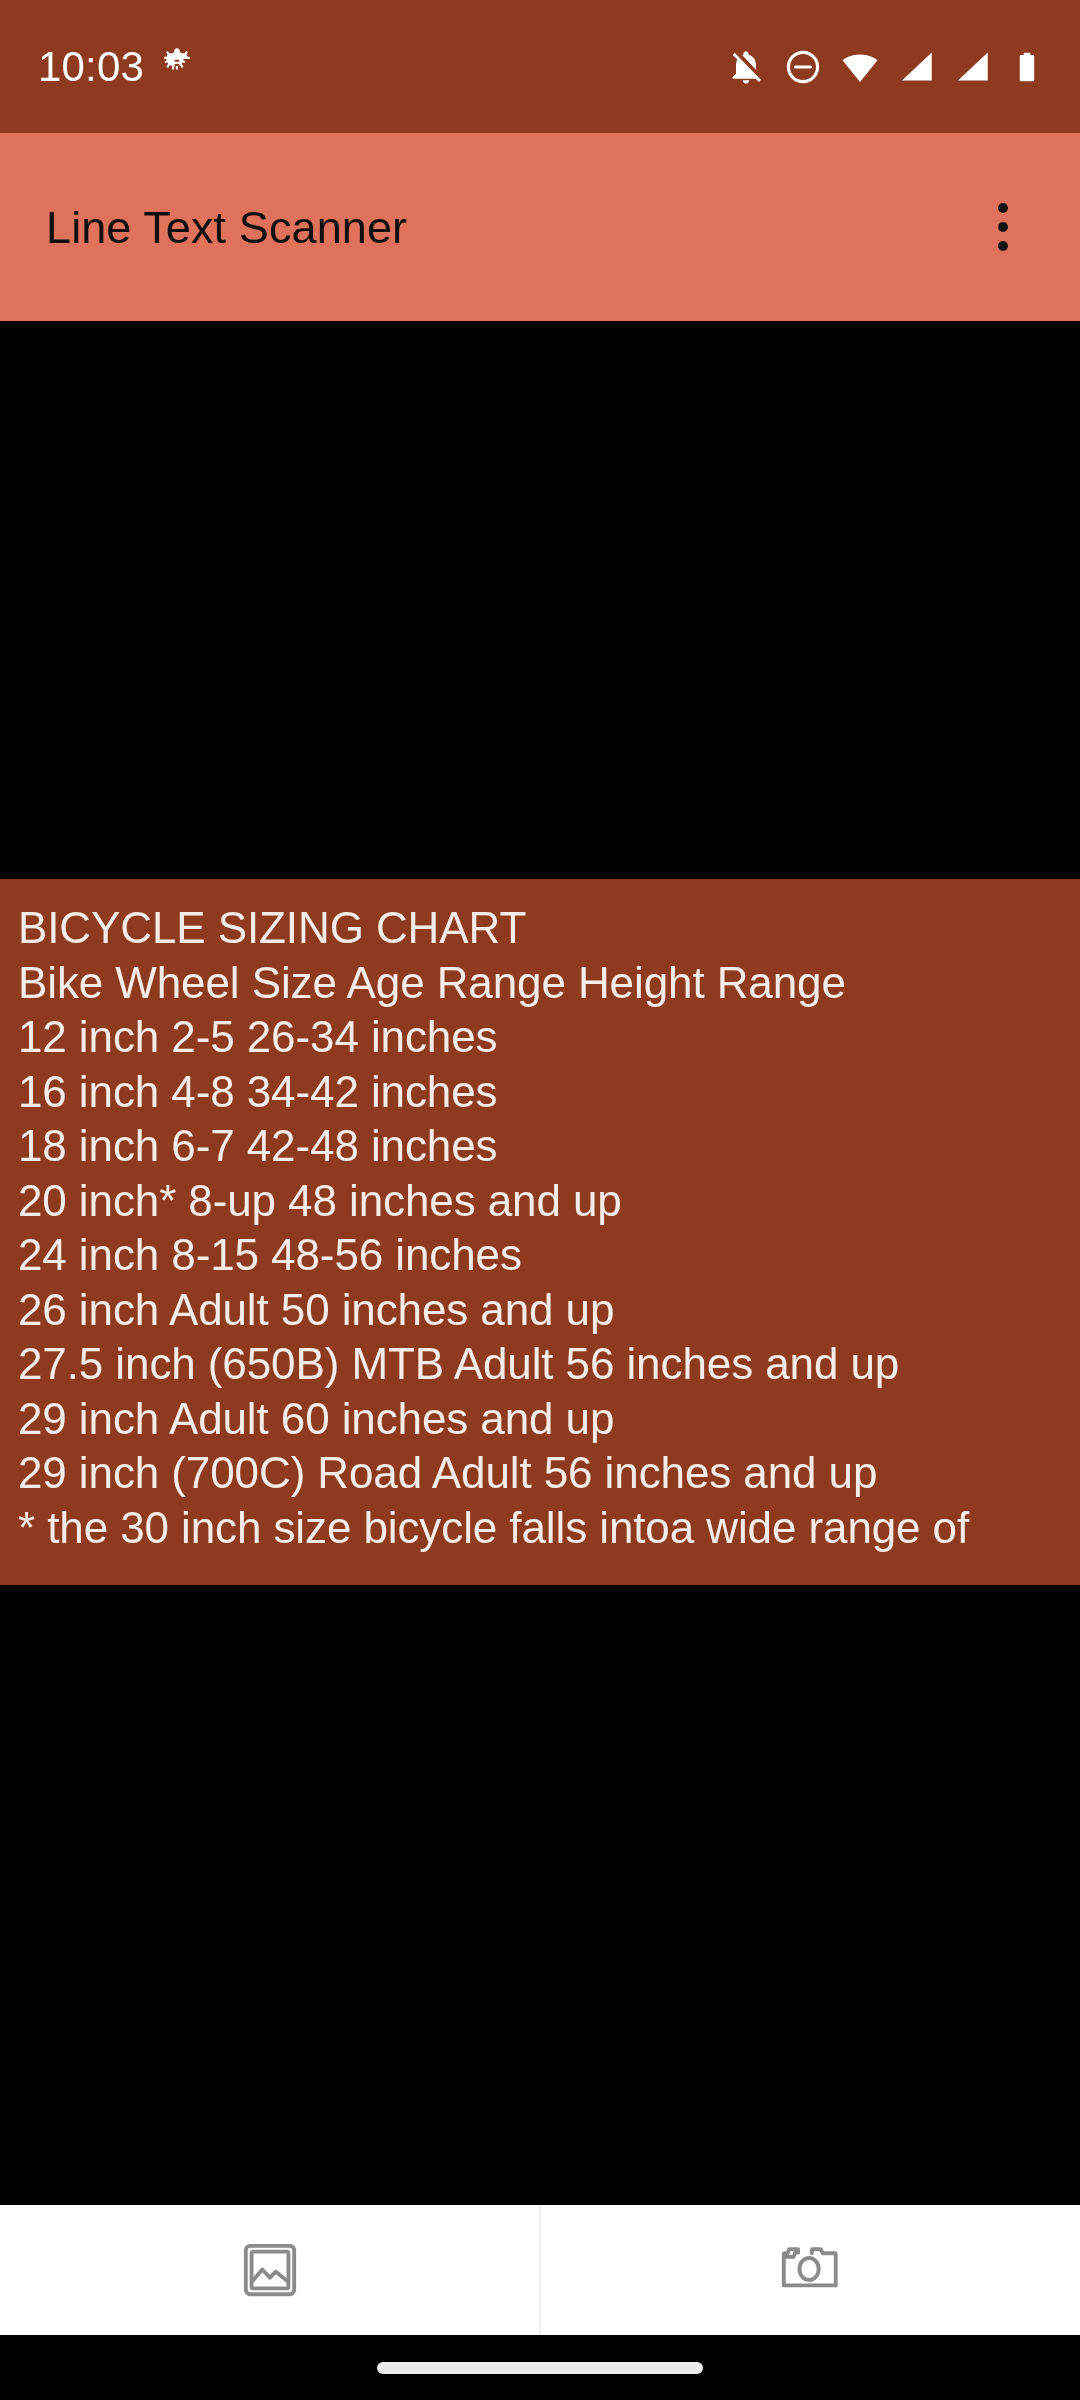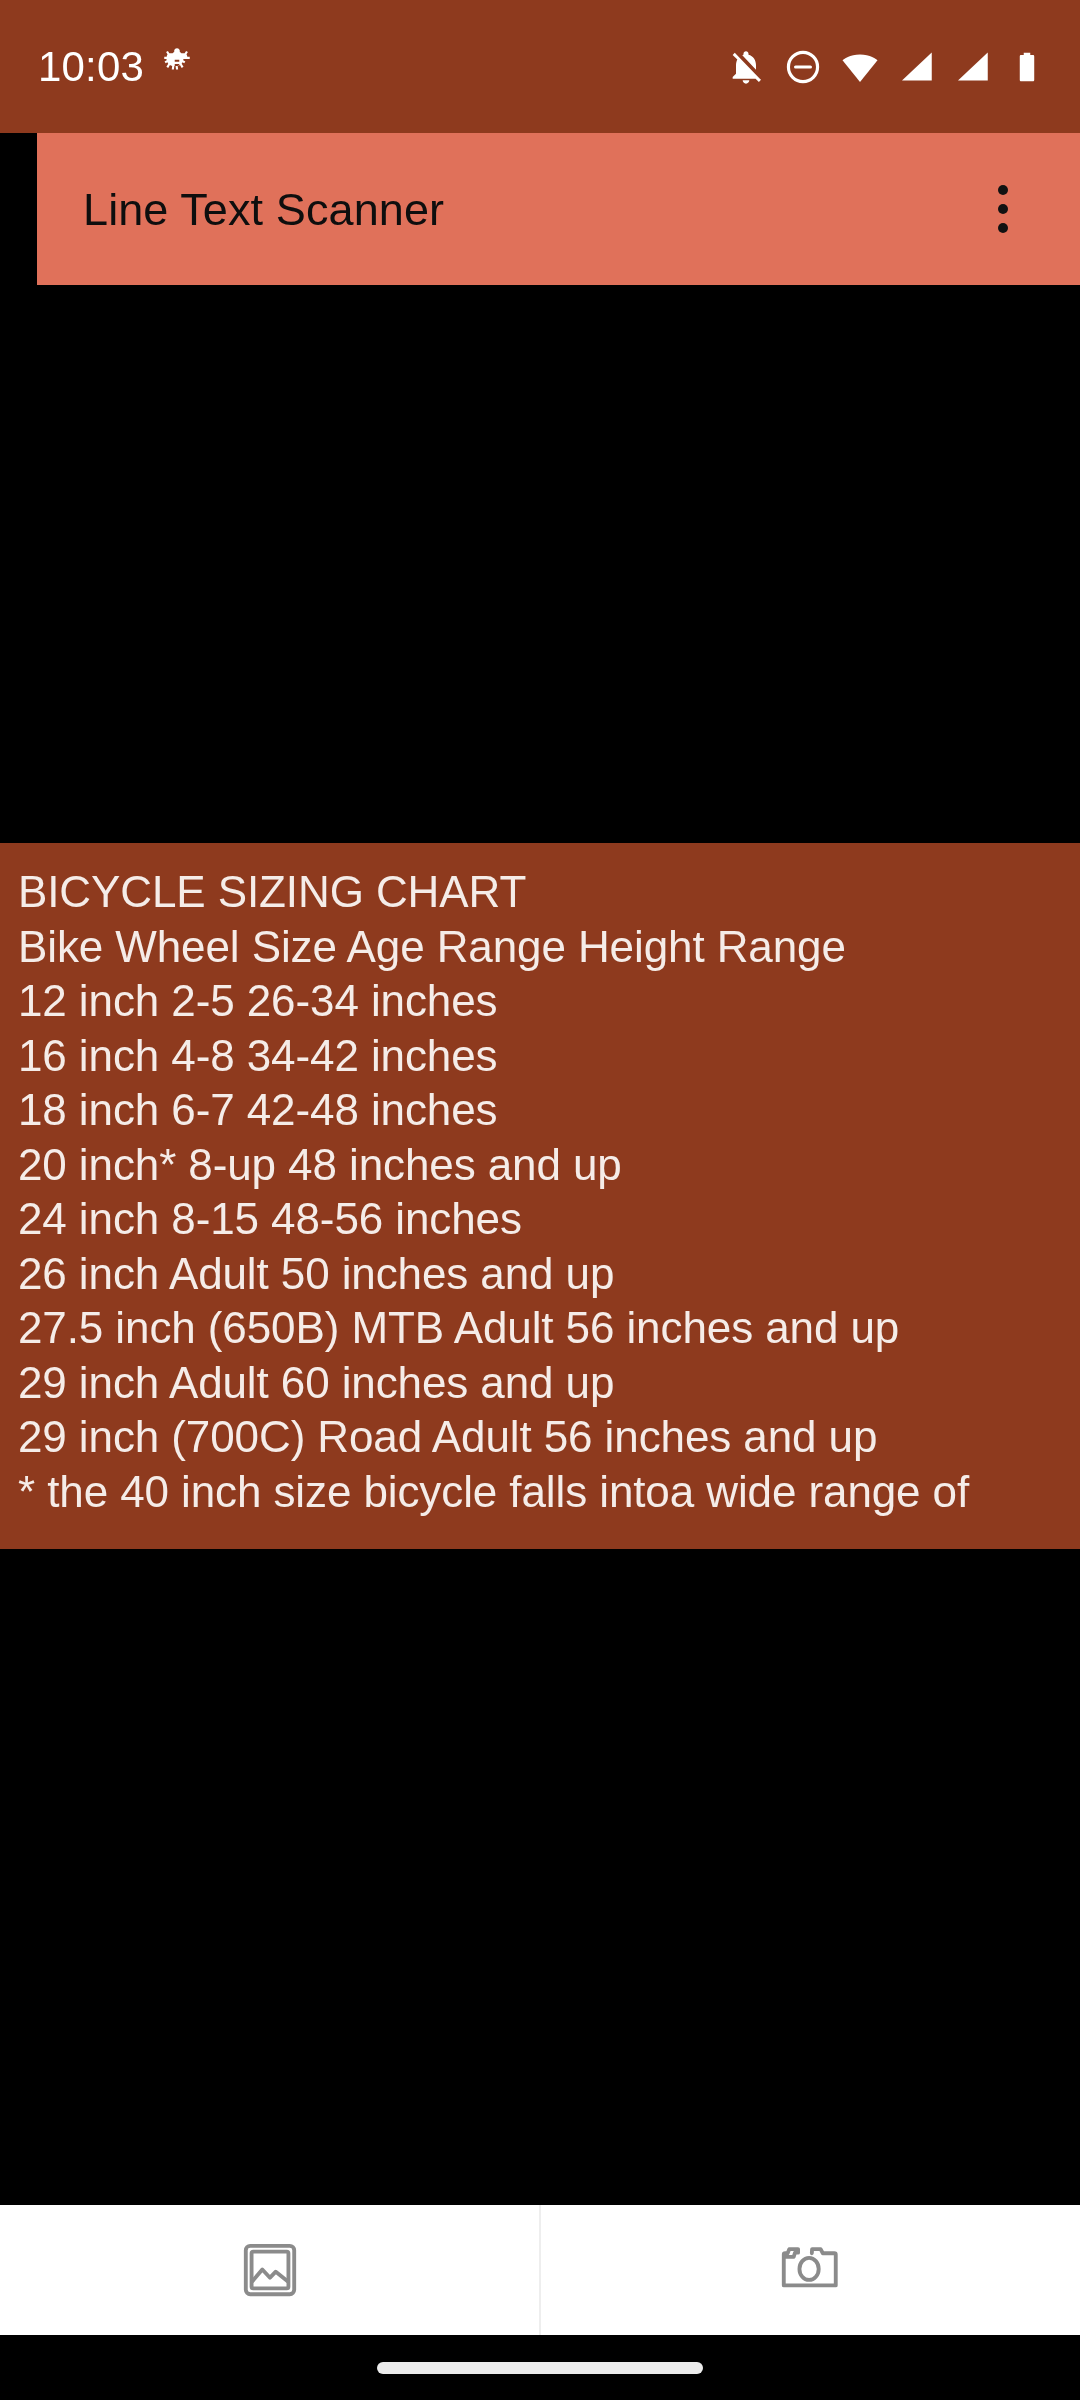--- a/index.html
+++ b/index.html
@@ -50,29 +50,28 @@
     align-items: center;
     gap: 18px;
   }
   .status-ico {
     display: block;
     line-height: 0;
   }
 
   
   .app-bar {
-    height: 152px;
+    height: 188px;
     background: #e0715a;
     display: flex;
     align-items: center;
     justify-content: space-between;
     padding: 0 34px 0 46px;
     box-sizing: border-box;
     flex: 0 0 auto;
-    margin-left: 37px;
   }
   .app-title {
     color: #0e0e0e;
     font-size: 45px;
     line-height: 1;
     letter-spacing: 0.1px;
   }
   .overflow-btn {
     width: 86px;
     height: 86px;
@@ -215,21 +214,21 @@
       <div class="result-line">Bike Wheel Size Age Range Height Range</div>
       <div class="result-line">12 inch 2-5 26-34 inches</div>
       <div class="result-line">16 inch 4-8 34-42 inches</div>
       <div class="result-line">18 inch 6-7 42-48 inches</div>
       <div class="result-line">20 inch* 8-up 48 inches and up</div>
       <div class="result-line">24 inch 8-15 48-56 inches</div>
       <div class="result-line">26 inch Adult 50 inches and up</div>
       <div class="result-line">27.5 inch (650B) MTB Adult 56 inches and up</div>
       <div class="result-line">29 inch Adult 60 inches and up</div>
       <div class="result-line">29 inch (700C) Road Adult 56 inches and up</div>
-      <div class="result-line">* the 40 inch size bicycle falls intoa wide range of</div>
+      <div class="result-line">* the 30 inch size bicycle falls intoa wide range of</div>
     </div>
   </div>
 
   <div class="bottom-bar">
     <div class="bottom-btn">
       <svg width="66" height="66" viewBox="0 0 24 24" fill="none" stroke="#8b8b8b" stroke-width="1.4">
         <rect x="3.2" y="3.2" width="17.6" height="17.6" rx="1.6"></rect>
         <rect x="5.3" y="5.3" width="13.4" height="13.4" rx="0.6"></rect>
         <path d="M5.6 16.1l3.6-4.3 2.8 3 2.1-2.2 4.3 3.5" stroke-linejoin="round" stroke-linecap="round"></path>
       </svg>

